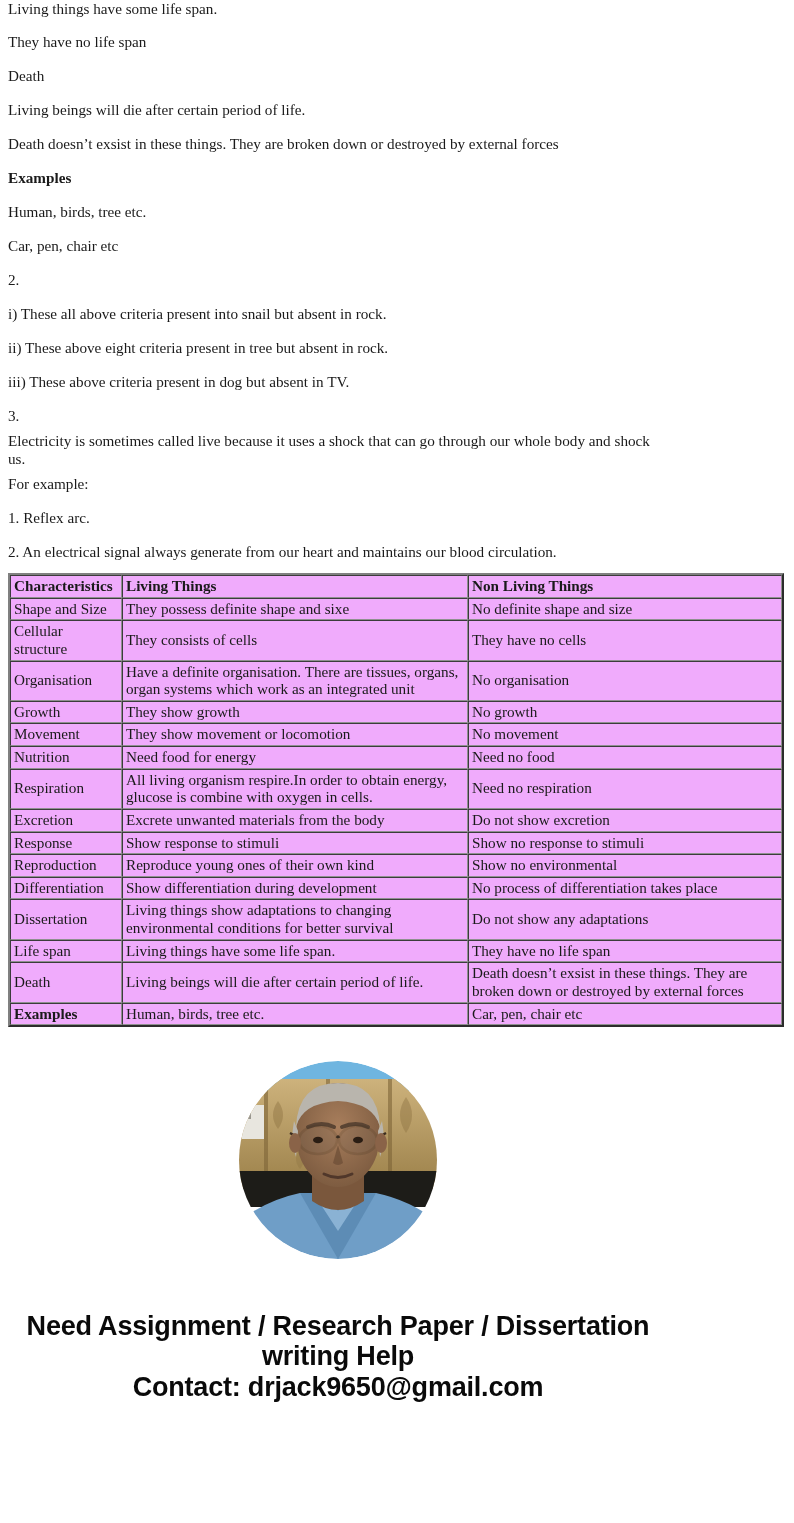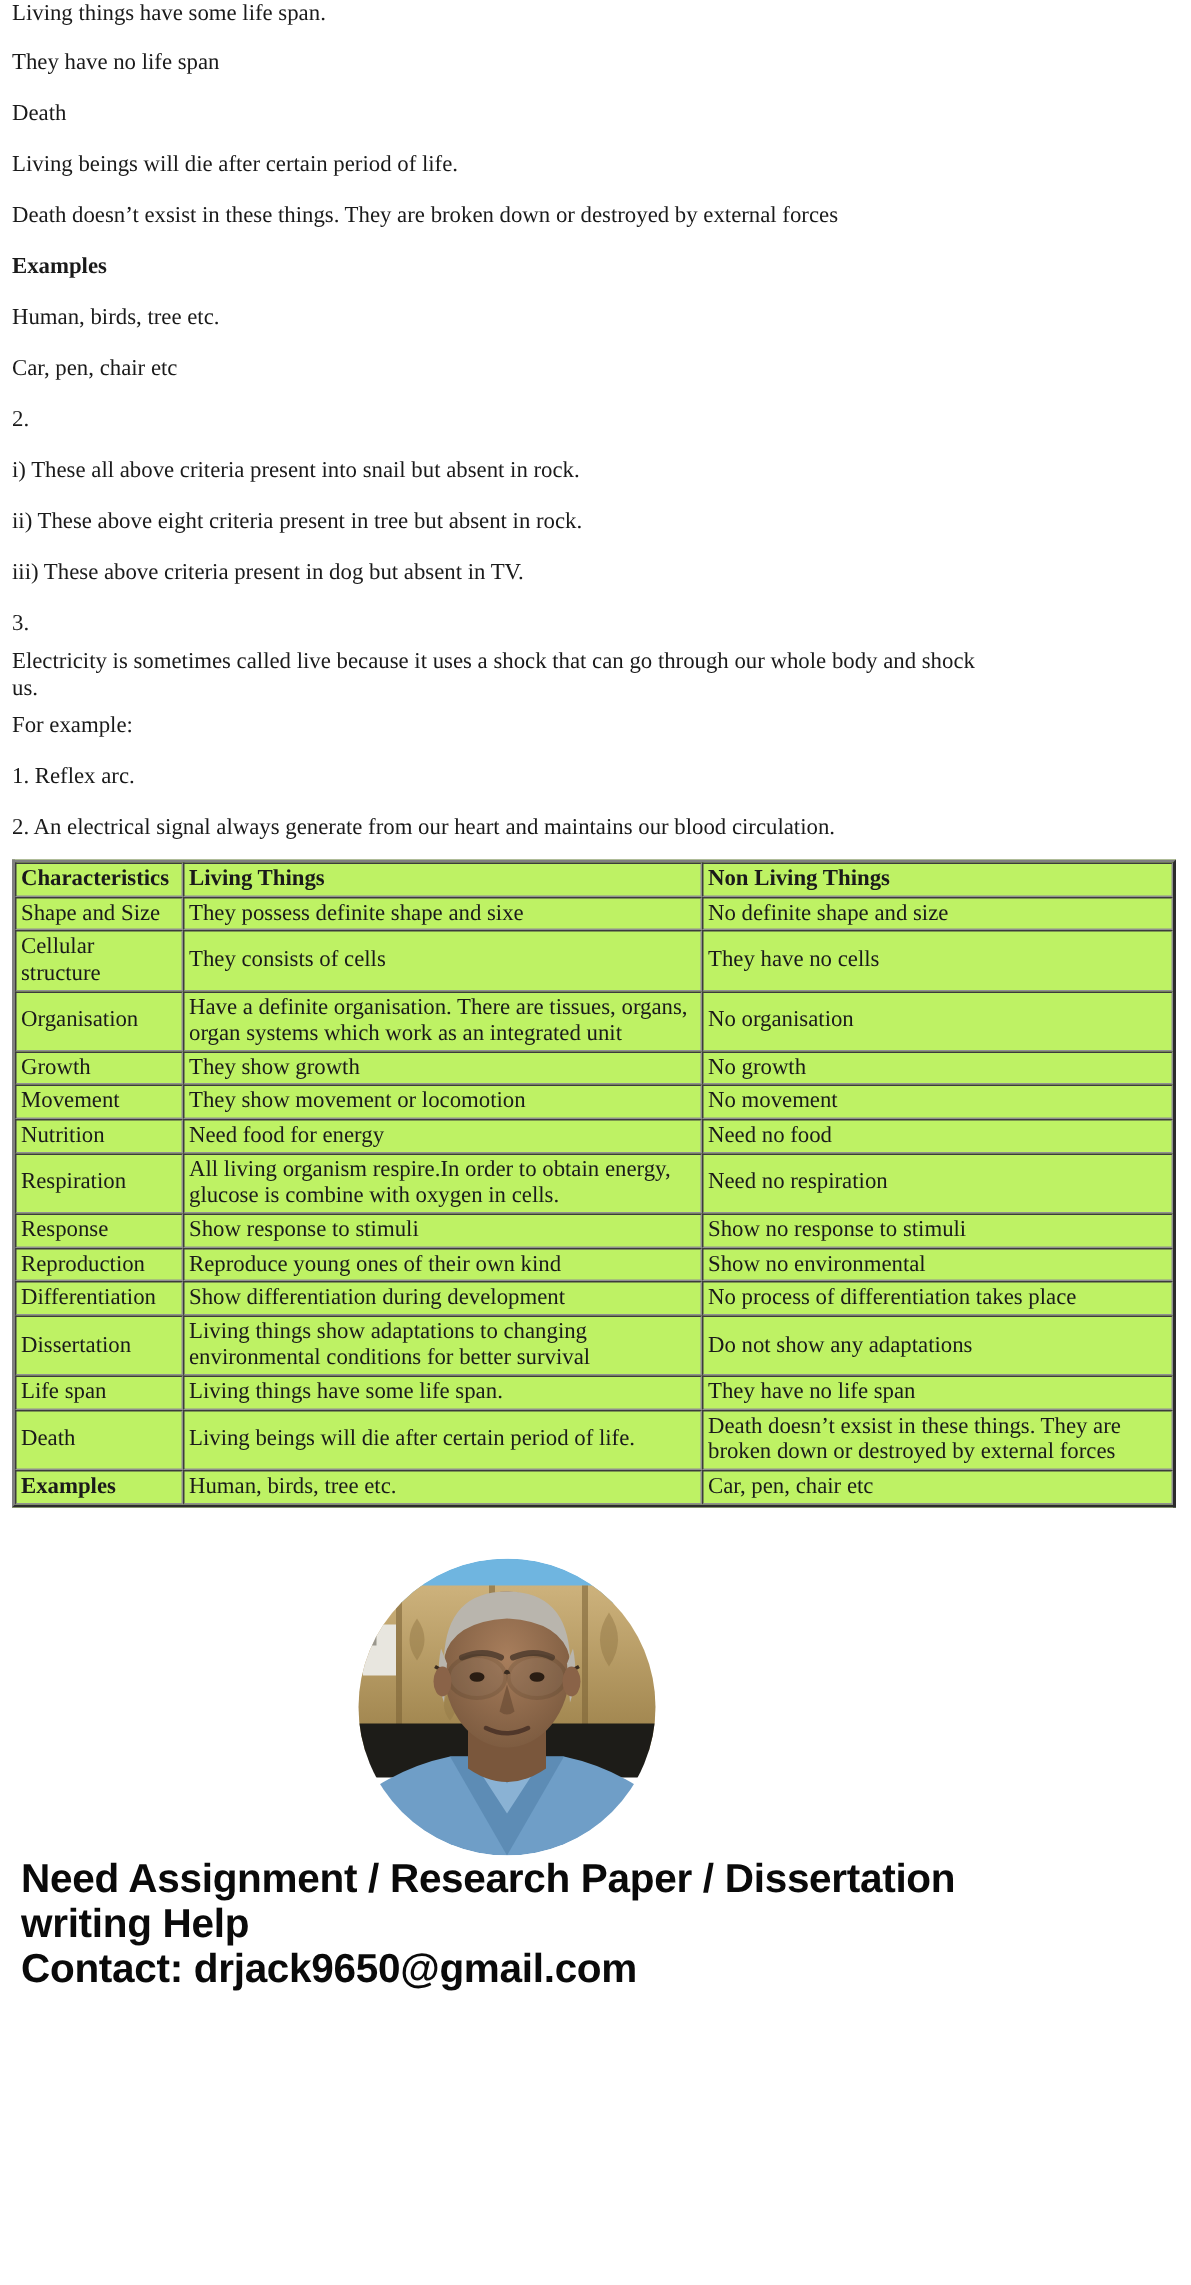--- a/index.html
+++ b/index.html
@@ -48,21 +48,21 @@
   
   .table-wrap {
     padding: 0 8px;
     margin-top: 4px;
   }
   table.compare {
     width: 776px;
     border-collapse: separate;
     border-spacing: 0;
     border: 2px outset #808080;
-    background: #bef264;
+    background: #f0abfc;
     font-size: 15.2px;
     line-height: 1.16;
     table-layout: fixed;
   }
   table.compare td,
   table.compare th {
     border: 1px inset #909090;
     padding: 1px 3px 2px 3px;
     vertical-align: middle;
     text-align: left;
@@ -96,21 +96,23 @@
     background: #ffffff;
   }
   .avatar svg {
     display: block;
     width: 200px;
     height: 198px;
   }
 
   
   .footer {
+    margin-top: 52px;
     padding: 0 14px;
+    text-align: center;
     font-family: "Liberation Sans", "DejaVu Sans", sans-serif;
     font-weight: bold;
     color: #0a0a0a;
   }
   .footer .line-a {
     font-size: 27px;
     line-height: 1.12;
     letter-spacing: -0.2px;
   }
   .footer .line-b {
@@ -188,20 +190,25 @@
             <td>Nutrition</td>
             <td>Need food for energy</td>
             <td>Need no food</td>
           </tr>
           <tr>
             <td>Respiration</td>
             <td>All living organism respire.In order to obtain energy, glucose is combine with oxygen in cells.</td>
             <td>Need no respiration</td>
           </tr>
           <tr>
+            <td>Excretion</td>
+            <td>Excrete unwanted materials from the body</td>
+            <td>Do not show excretion</td>
+          </tr>
+          <tr>
             <td>Response</td>
             <td>Show response to stimuli</td>
             <td>Show no response to stimuli</td>
           </tr>
           <tr>
             <td>Reproduction</td>
             <td>Reproduce young ones of their own kind</td>
             <td>Show no environmental</td>
           </tr>
           <tr>

